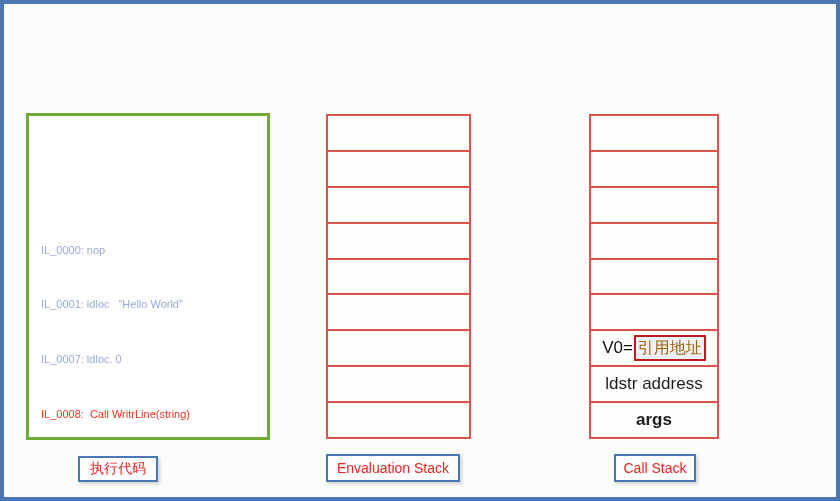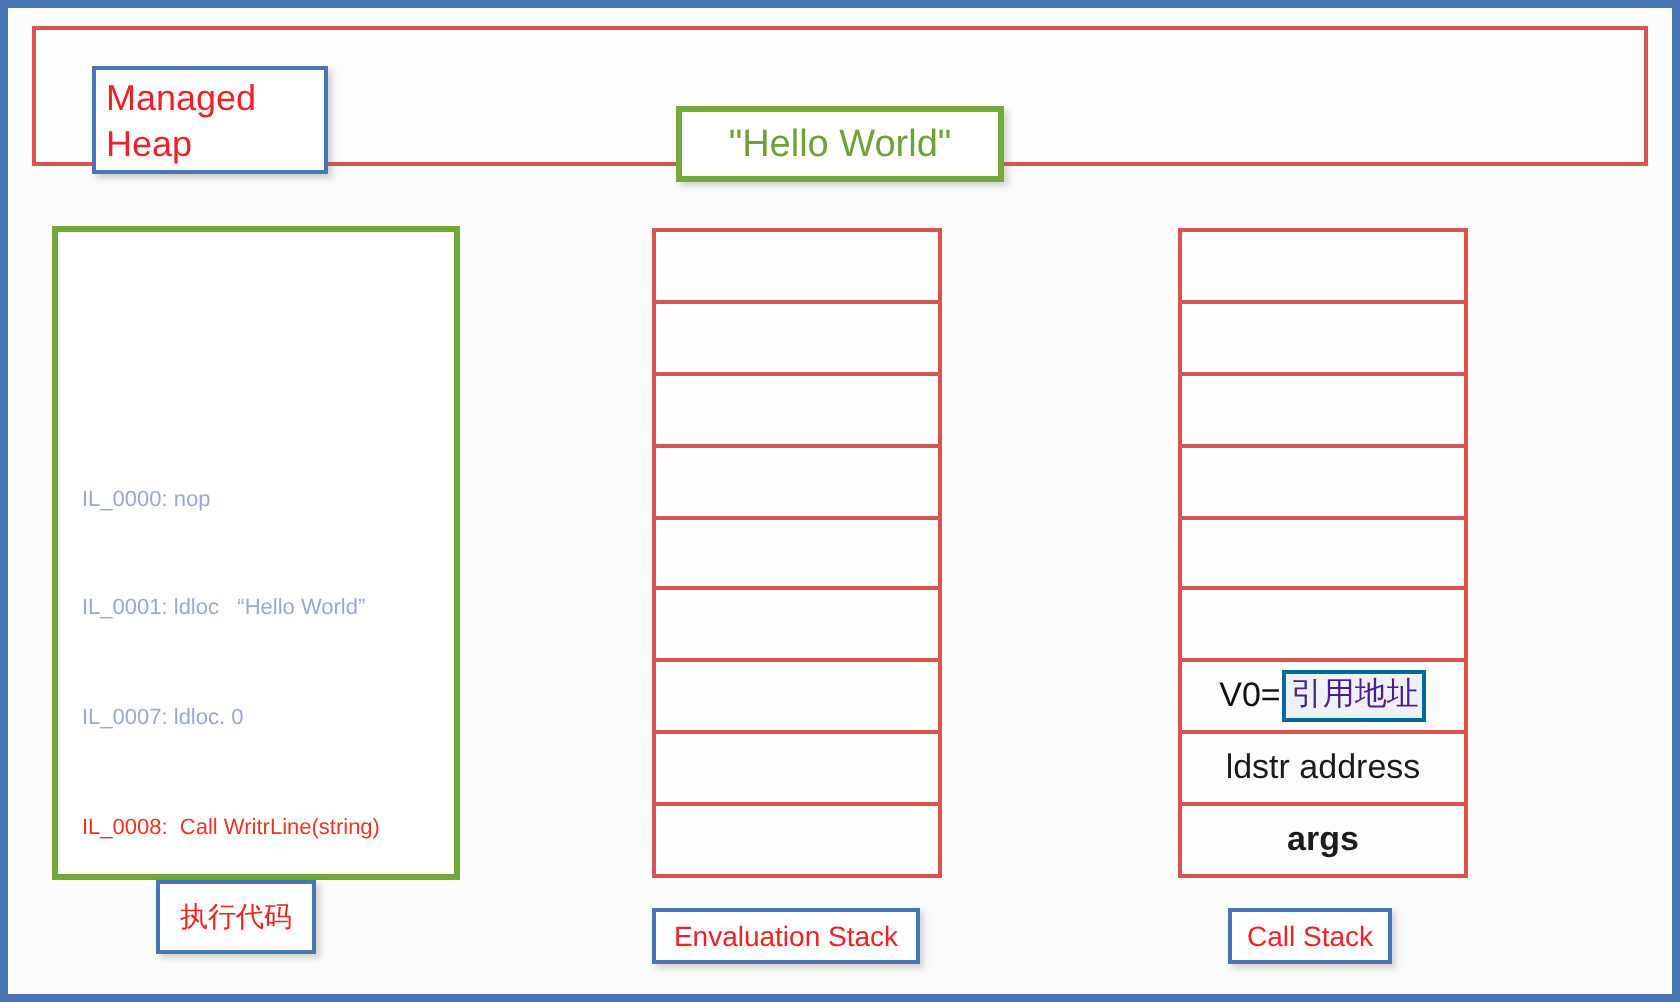--- a/index.html
+++ b/index.html
@@ -63,21 +63,21 @@
     font-size: 19px;
     text-align: center;
     line-height: 33px;
     box-shadow: 2px 2px 3px rgba(120,120,120,0.3);
   }
 
   
   #code-panel {
     position: absolute;
     left: 22px; top: 109px;
-    width: 204px; height: 327px;
+    width: 244px; height: 327px;
     box-sizing: border-box;
     border: 3px solid #72a83a;
     background: #ffffff;
   }
   #code-lines {
     position: absolute;
     left: 12px;
     top: 88px;
     font-size: 11px;
     line-height: 18.3px;
@@ -90,78 +90,71 @@
   
   .stack-col {
     position: absolute;
     box-sizing: border-box;
     border: 2px solid #d9534f;
     background: #fdfdfb;
     display: flex;
     flex-direction: column;
   }
   #eval-stack { left: 322px; top: 110px; width: 145px; height: 325px; }
-  #call-stack { left: 585px; top: 110px; width: 145px; height: 325px; }
+  #call-stack { left: 585px; top: 110px; width: 130px; height: 325px; }
   .stack-cell {
     flex: 1 1 0;
     box-sizing: border-box;
     border-bottom: 2px solid #d9534f;
     font-size: 17px;
     color: #1b1b1b;
     display: flex;
     align-items: center;
     justify-content: center;
     white-space: nowrap;
   }
   .stack-cell:last-child { border-bottom: none; font-weight: bold; }
 
   .v0-wrap { display: inline-flex; align-items: center; }
   .v0-label { font-size: 17px; color: #111; }
   .v0-box {
     display: inline-block;
-    border: 2px solid #0369a1;
+    border: 2px solid #b91c1c;
     background: #eef2f8;
-    color: #4c1d95;
+    color: #a16207;
     font-size: 16px;
     padding: 0 2px;
     line-height: 22px;
     margin-left: 1px;
   }
 
   
   .caption-box {
     position: absolute;
     box-sizing: border-box;
     border: 2px solid #4a77b4;
     background: #fdfdfd;
     color: #ee2222;
     font-size: 14px;
     text-align: center;
     display: flex;
     align-items: center;
     justify-content: center;
     box-shadow: 2px 2px 3px rgba(120,120,120,0.3);
   }
-  #caption-code  { left: 74px;  top: 436px; width: 80px;  height: 37px; }
+  #caption-code  { left: 74px;  top: 452px; width: 80px;  height: 26px; }
   #caption-eval  { left: 322px; top: 450px; width: 134px; height: 28px; }
   #caption-call  { left: 610px; top: 450px; width: 82px;  height: 28px; }
 </style>
 </head>
 <body>
 
 <div id="window-frame">
   <div id="canvas">
 
-    <div id="heap-band">
-      <div id="heap-title-box">
-        <div>Managed</div>
-        <div>Heap</div>
-      </div>
-      <div id="hello-world-box">"Hello World"</div>
-    </div>
 
     <div id="code-panel">
       <div id="code-lines">
         <div class="code-line">IL_0000: nop</div>
         <div class="code-line">IL_0001: ldloc   “Hello World”</div>
         <div class="code-line">IL_0007: ldloc. 0</div>
         <div class="code-line hl">IL_0008:  Call WritrLine(string)</div>
         
         
         

